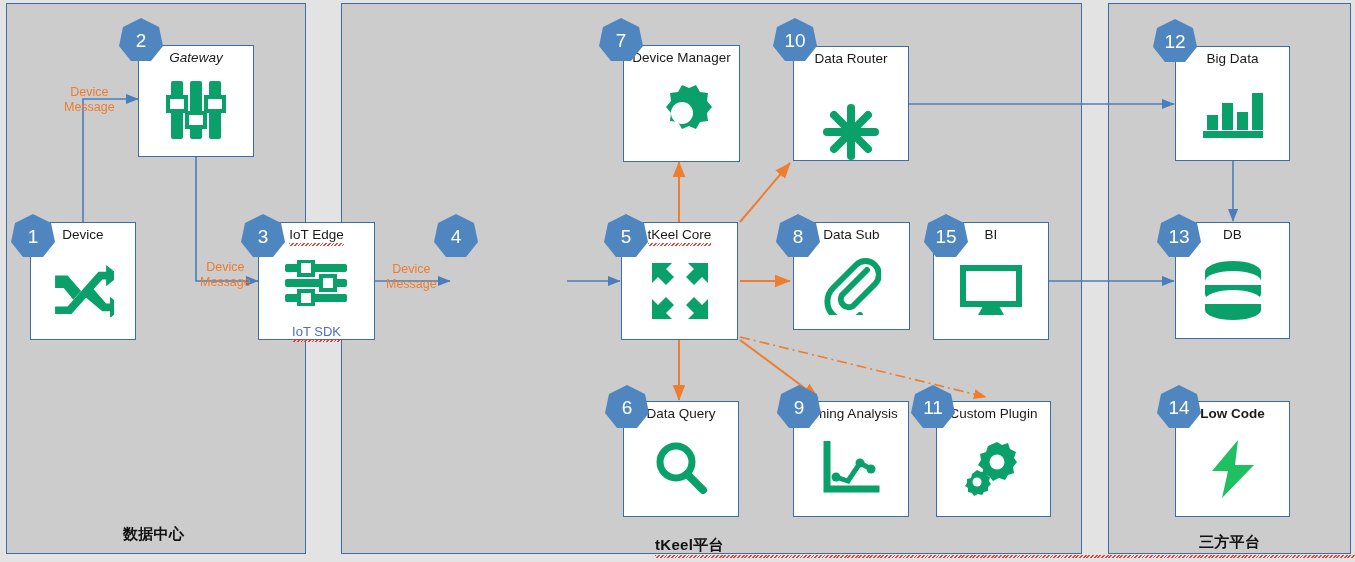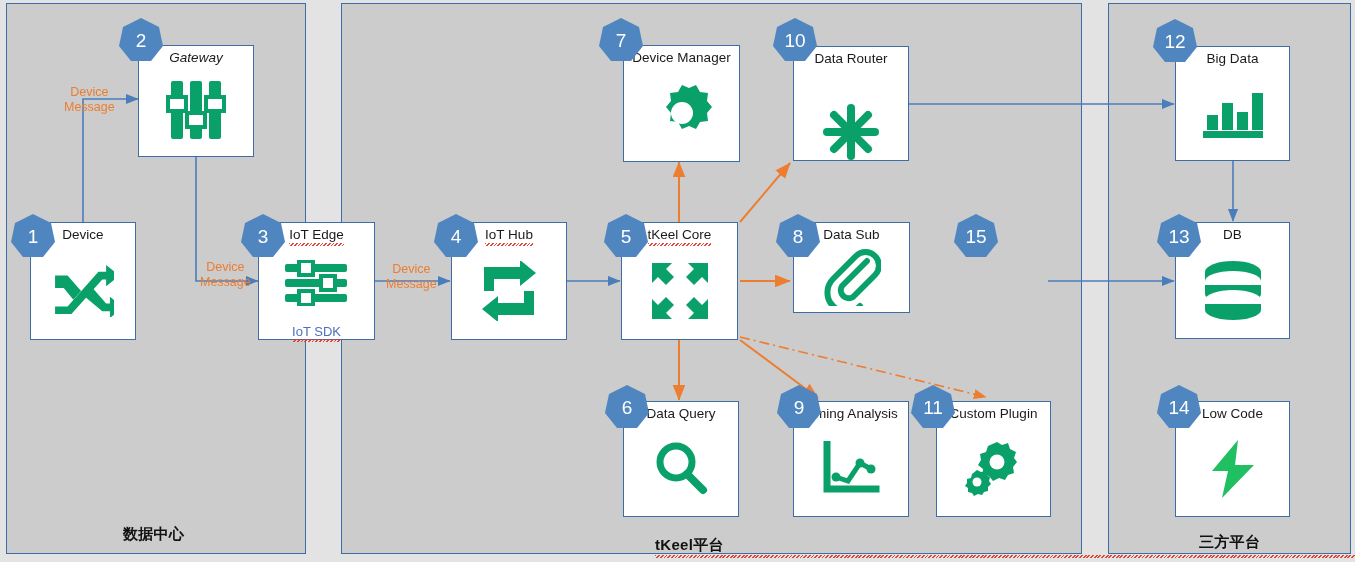--- a/index.html
+++ b/index.html
@@ -211,29 +211,20 @@
       </div>
       <div class="node-sub spellmark">IoT SDK</div>
     </div>
     <div class="badge" style="left:240px;top:213px;">
       <svg class="hep" viewBox="0 0 46 46">
           <polygon points="23,1 41,10 45,29 33,44 13,44 1,29 5,10" fill="#4f86c0"></polygon>
         </svg>
       <span>3</span>
     </div>
 
-    <div class="node" style="left:451px;top:222px;width:116px;height:118px;">
-      <div class="node-title spellmark">IoT Hub</div>
-      <div class="node-icon">
-        <svg width="62" height="60" viewBox="0 0 62 60" fill="#0aa06a">
-          <path d="M6,6 h36 v-7 l16,13 -16,13 v-7 h-26 v12 h-10 z"></path>
-          <path d="M56,54 h-36 v7 l-16,-13 16,-13 v7 h26 v-12 h10 z"></path>
-        </svg>
-      </div>
-    </div>
     <div class="badge" style="left:433px;top:213px;">
       <svg class="hep" viewBox="0 0 46 46">
           <polygon points="23,1 41,10 45,29 33,44 13,44 1,29 5,10" fill="#4f86c0"></polygon>
         </svg>
       <span>4</span>
     </div>
 
     <div class="node" style="left:621px;top:222px;width:117px;height:118px;">
       <div class="node-title spellmark">tKeel Core</div>
       <div class="node-icon">
@@ -277,21 +268,21 @@
         </svg>
       </div>
     </div>
     <div class="badge" style="left:598px;top:17px;">
       <svg class="hep" viewBox="0 0 46 46">
           <polygon points="23,1 41,10 45,29 33,44 13,44 1,29 5,10" fill="#4f86c0"></polygon>
         </svg>
       <span>7</span>
     </div>
 
-    <div class="node" style="left:793px;top:222px;width:117px;height:91px;">
+    <div class="node" style="left:793px;top:222px;width:117px;height:108px;">
       <div class="node-title">Data Sub</div>
       <div class="node-icon">
         <svg width="58" height="58" viewBox="0 0 58 58" fill="none" stroke="#0aa06a" stroke-width="6" stroke-linecap="round">
           <path d="M44,13 L19,38 a8,8 0 0 0 11,11 L52,27 a13,13 0 0 0 -19,-19 L10,31 a19,19 0 0 0 27,27"></path>
         </svg>
       </div>
     </div>
     <div class="badge" style="left:775px;top:213px;">
       <svg class="hep" viewBox="0 0 46 46">
           <polygon points="23,1 41,10 45,29 33,44 13,44 1,29 5,10" fill="#4f86c0"></polygon>
@@ -390,36 +381,45 @@
         </svg>
       </div>
     </div>
     <div class="badge" style="left:1156px;top:213px;">
       <svg class="hep" viewBox="0 0 46 46">
           <polygon points="23,1 41,10 45,29 33,44 13,44 1,29 5,10" fill="#4f86c0"></polygon>
         </svg>
       <span>13</span>
     </div>
 
-    <div class="node" style="left:1175px;top:401px;width:115px;height:116px;">
+    <div class="node" style="left:1175px;top:401px;width:115px;height:116px;font-weight:bold;">
       <div class="node-title">Low Code</div>
       <div class="node-icon">
         <svg width="50" height="60" viewBox="0 0 50 60" fill="#1fbf62">
           <path d="M30,1 L4,32 h16 L14,59 L46,26 H27 z"></path>
         </svg>
       </div>
     </div>
     <div class="badge" style="left:1156px;top:384px;">
       <svg class="hep" viewBox="0 0 46 46">
           <polygon points="23,1 41,10 45,29 33,44 13,44 1,29 5,10" fill="#4f86c0"></polygon>
         </svg>
       <span>14</span>
     </div>
 
-    <div class="badge" style="left:953px;top:213px;">
+    <div class="node" style="left:933px;top:222px;width:116px;height:118px;">
+      <div class="node-title">BI</div>
+      <div class="node-icon">
+        <svg width="64" height="54" viewBox="0 0 64 54" fill="none">
+          <rect x="4" y="4" width="56" height="36" stroke="#0aa06a" stroke-width="6"></rect>
+          <path d="M19,51 l5,-9 h16 l5,9 z" fill="#0aa06a"></path>
+        </svg>
+      </div>
+    </div>
+    <div class="badge" style="left:923px;top:213px;">
       <svg class="hep" viewBox="0 0 46 46">
           <polygon points="23,1 41,10 45,29 33,44 13,44 1,29 5,10" fill="#4f86c0"></polygon>
         </svg>
       <span>15</span>
     </div>
 
   </div>
 
   <div class="panel-label" style="left:123px;top:525px;z-index:4;">数据中心</div>
   <div class="panel-label spellmark" style="left:655px;top:536px;z-index:4;">tKeel平台</div>

